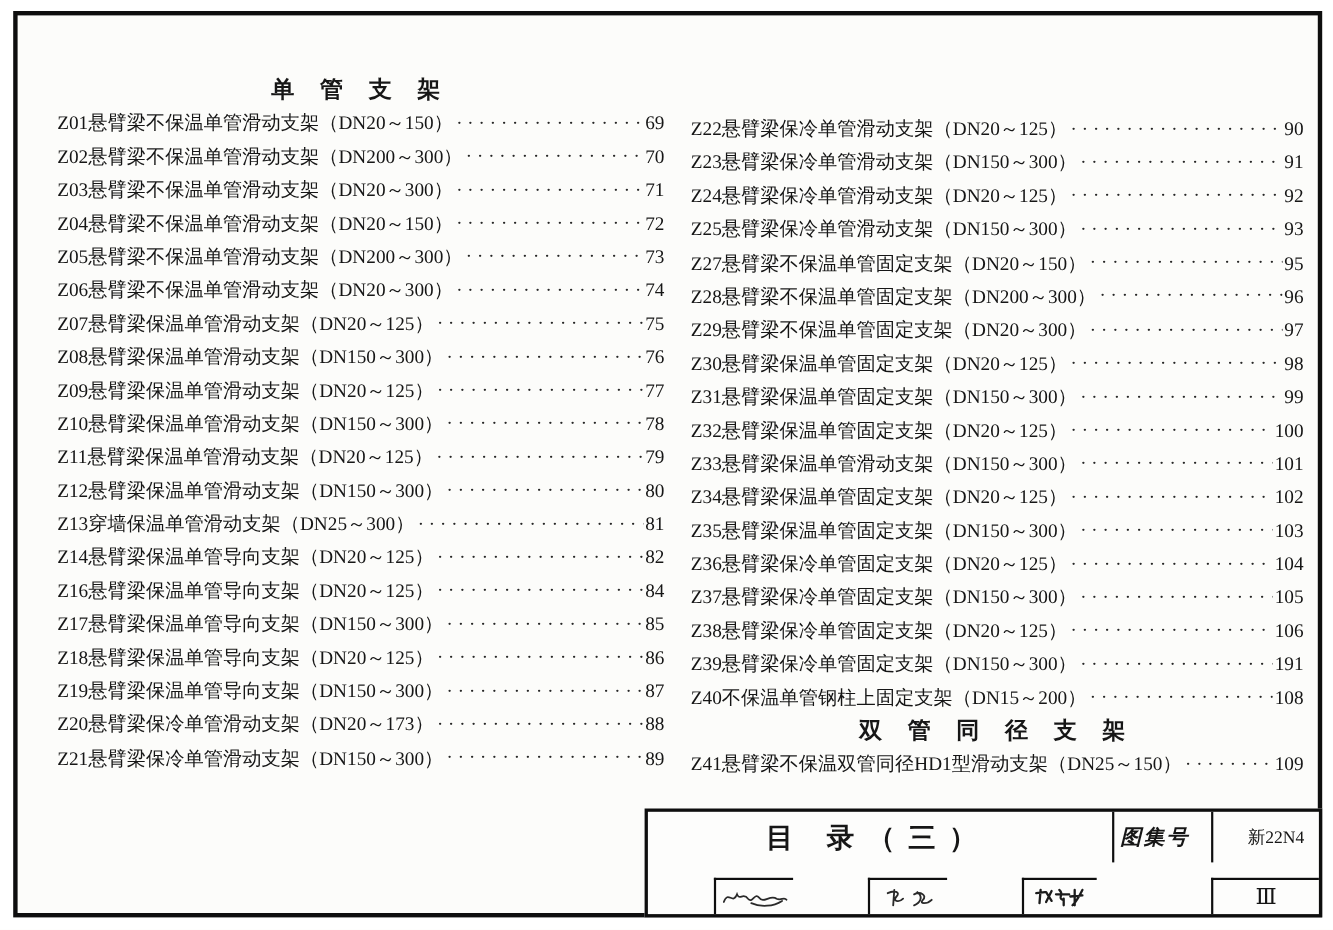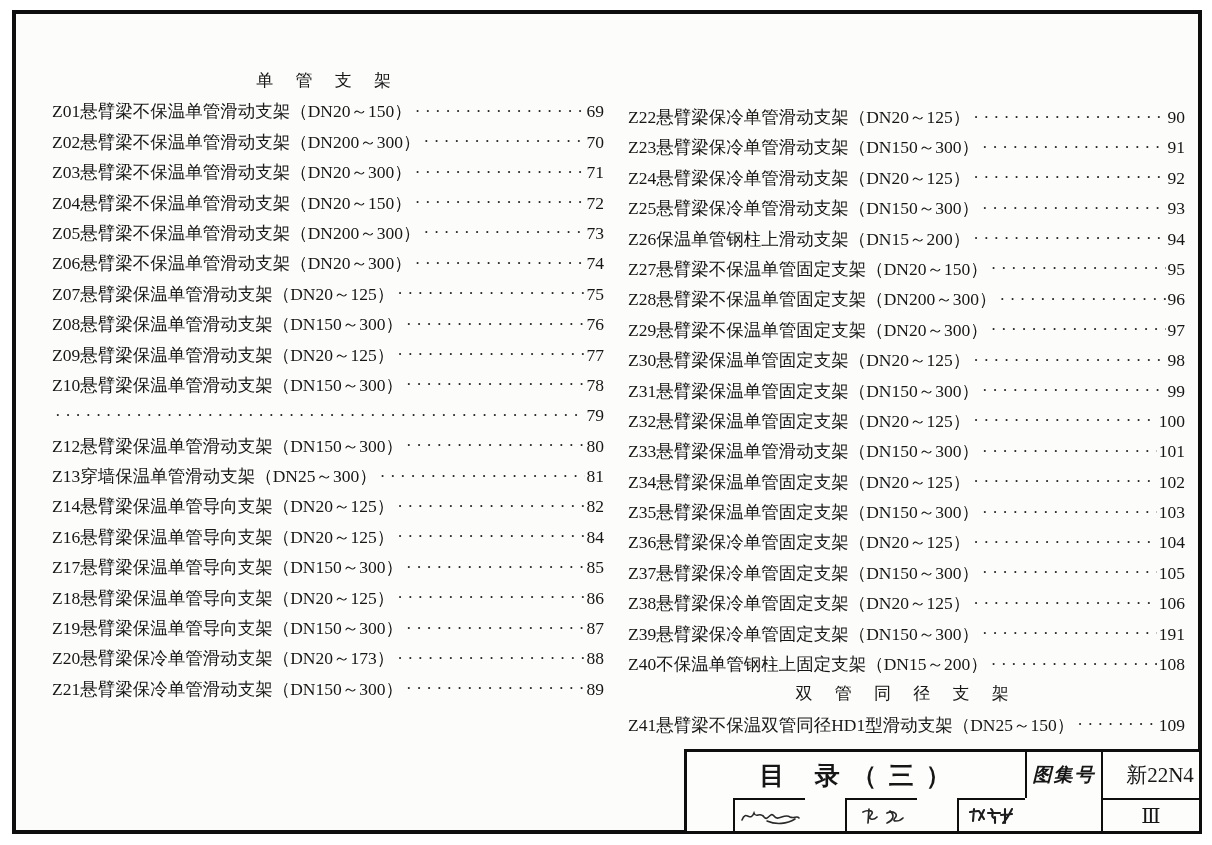--- a/index.html
+++ b/index.html
@@ -11,45 +11,45 @@
   }
   .frame{
     position:absolute;left:12px;top:10px;width:1190px;height:824px;
     box-sizing:border-box;border:4px solid #0e0e0e;background:#fcfcfa;
   }
   
   .col{position:absolute;}
   .col-left{left:36px;top:52px;width:552px;}
   .col-right{left:600px;top:88px;width:557px;margin-left:12px;}
   .row{height:30.4px;display:flex;align-items:center;font-size:17.5px;line-height:30.4px;}
-  .row.hdr{display:block;text-align:center;font-weight:normal;font-size:17px;letter-spacing:9px;}
+  .row.hdr{display:block;text-align:center;font-weight:bold;font-size:21px;letter-spacing:9px;}
   .row .t{white-space:nowrap;}
   .row .dots{flex:1 1 auto;overflow:hidden;white-space:nowrap;margin:0 2px 0 3px;color:#262626;}
   .row .dots::after{
     content:"··································································";
     letter-spacing:4.5px;font-size:17px;
   }
   .row .p{white-space:nowrap;font-size:17.5px;}
   
   .tblock{
     position:absolute;right:-4px;bottom:-4px;
     display:grid;
     grid-template-columns:46px 72px 40px 72px 40px 68px 76px 98px;
     grid-template-rows:46px 33px;
-    border:3px solid #0e0e0e;background:#fdfdfc;
+    border:3px solid #0e0e0e;background:#fdfdfc;gap:14px;
   }
   .cell{
     box-sizing:border-box;border-left:2px solid #0e0e0e;border-top:2px solid #0e0e0e;
     display:flex;align-items:center;justify-content:center;overflow:hidden;
   }
   .cell.no-l{border-left:none;}
   .cell.no-t{border-top:none;}
   .cell.title{grid-column:1/7;grid-row:1;font-size:25px;font-weight:bold;letter-spacing:12px;padding-left:10px;}
   .cell.atlas-label{grid-column:7;grid-row:1;font-size:19px;font-weight:bold;letter-spacing:2px;font-style:italic;}
-  .cell.atlas-no{grid-column:8;grid-row:1;font-size:21px;padding-left:18px;}
+  .cell.atlas-no{grid-column:8;grid-row:1;font-size:16px;padding-left:18px;}
   .cell.small-label{font-size:16.5px;letter-spacing:1px;margin-top:48px;}
   .cell.pageno{font-size:20px;}
   .sig svg{display:block;}
 </style>
 </head>
 <body>
 
 <div class="frame">
 
   <div class="col col-left">
@@ -98,20 +98,21 @@
         <span class="t">Z09悬臂梁保温单管滑动支架（DN20～125）</span>
         <span class="dots"></span>
         <span class="p">77</span>
       </div>
       <div class="row item">
         <span class="t">Z10悬臂梁保温单管滑动支架（DN150～300）</span>
         <span class="dots"></span>
         <span class="p">78</span>
       </div>
       <div class="row item">
+        <span class="t">Z11悬臂梁保温单管滑动支架（DN20～125）</span>
         <span class="dots"></span>
         <span class="p">79</span>
       </div>
       <div class="row item">
         <span class="t">Z12悬臂梁保温单管滑动支架（DN150～300）</span>
         <span class="dots"></span>
         <span class="p">80</span>
       </div>
       <div class="row item">
         <span class="t">Z13穿墙保温单管滑动支架（DN25～300）</span>
@@ -167,25 +168,20 @@
       </div>
       <div class="row item">
         <span class="t">Z24悬臂梁保冷单管滑动支架（DN20～125）</span>
         <span class="dots"></span>
         <span class="p">92</span>
       </div>
       <div class="row item">
         <span class="t">Z25悬臂梁保冷单管滑动支架（DN150～300）</span>
         <span class="dots"></span>
         <span class="p">93</span>
-      </div>
-      <div class="row item">
-        <span class="t">Z26保温单管钢柱上滑动支架（DN15～200）</span>
-        <span class="dots"></span>
-        <span class="p">94</span>
       </div>
       <div class="row item">
         <span class="t">Z27悬臂梁不保温单管固定支架（DN20～150）</span>
         <span class="dots"></span>
         <span class="p">95</span>
       </div>
       <div class="row item">
         <span class="t">Z28悬臂梁不保温单管固定支架（DN200～300）</span>
         <span class="dots"></span>
         <span class="p">96</span>

